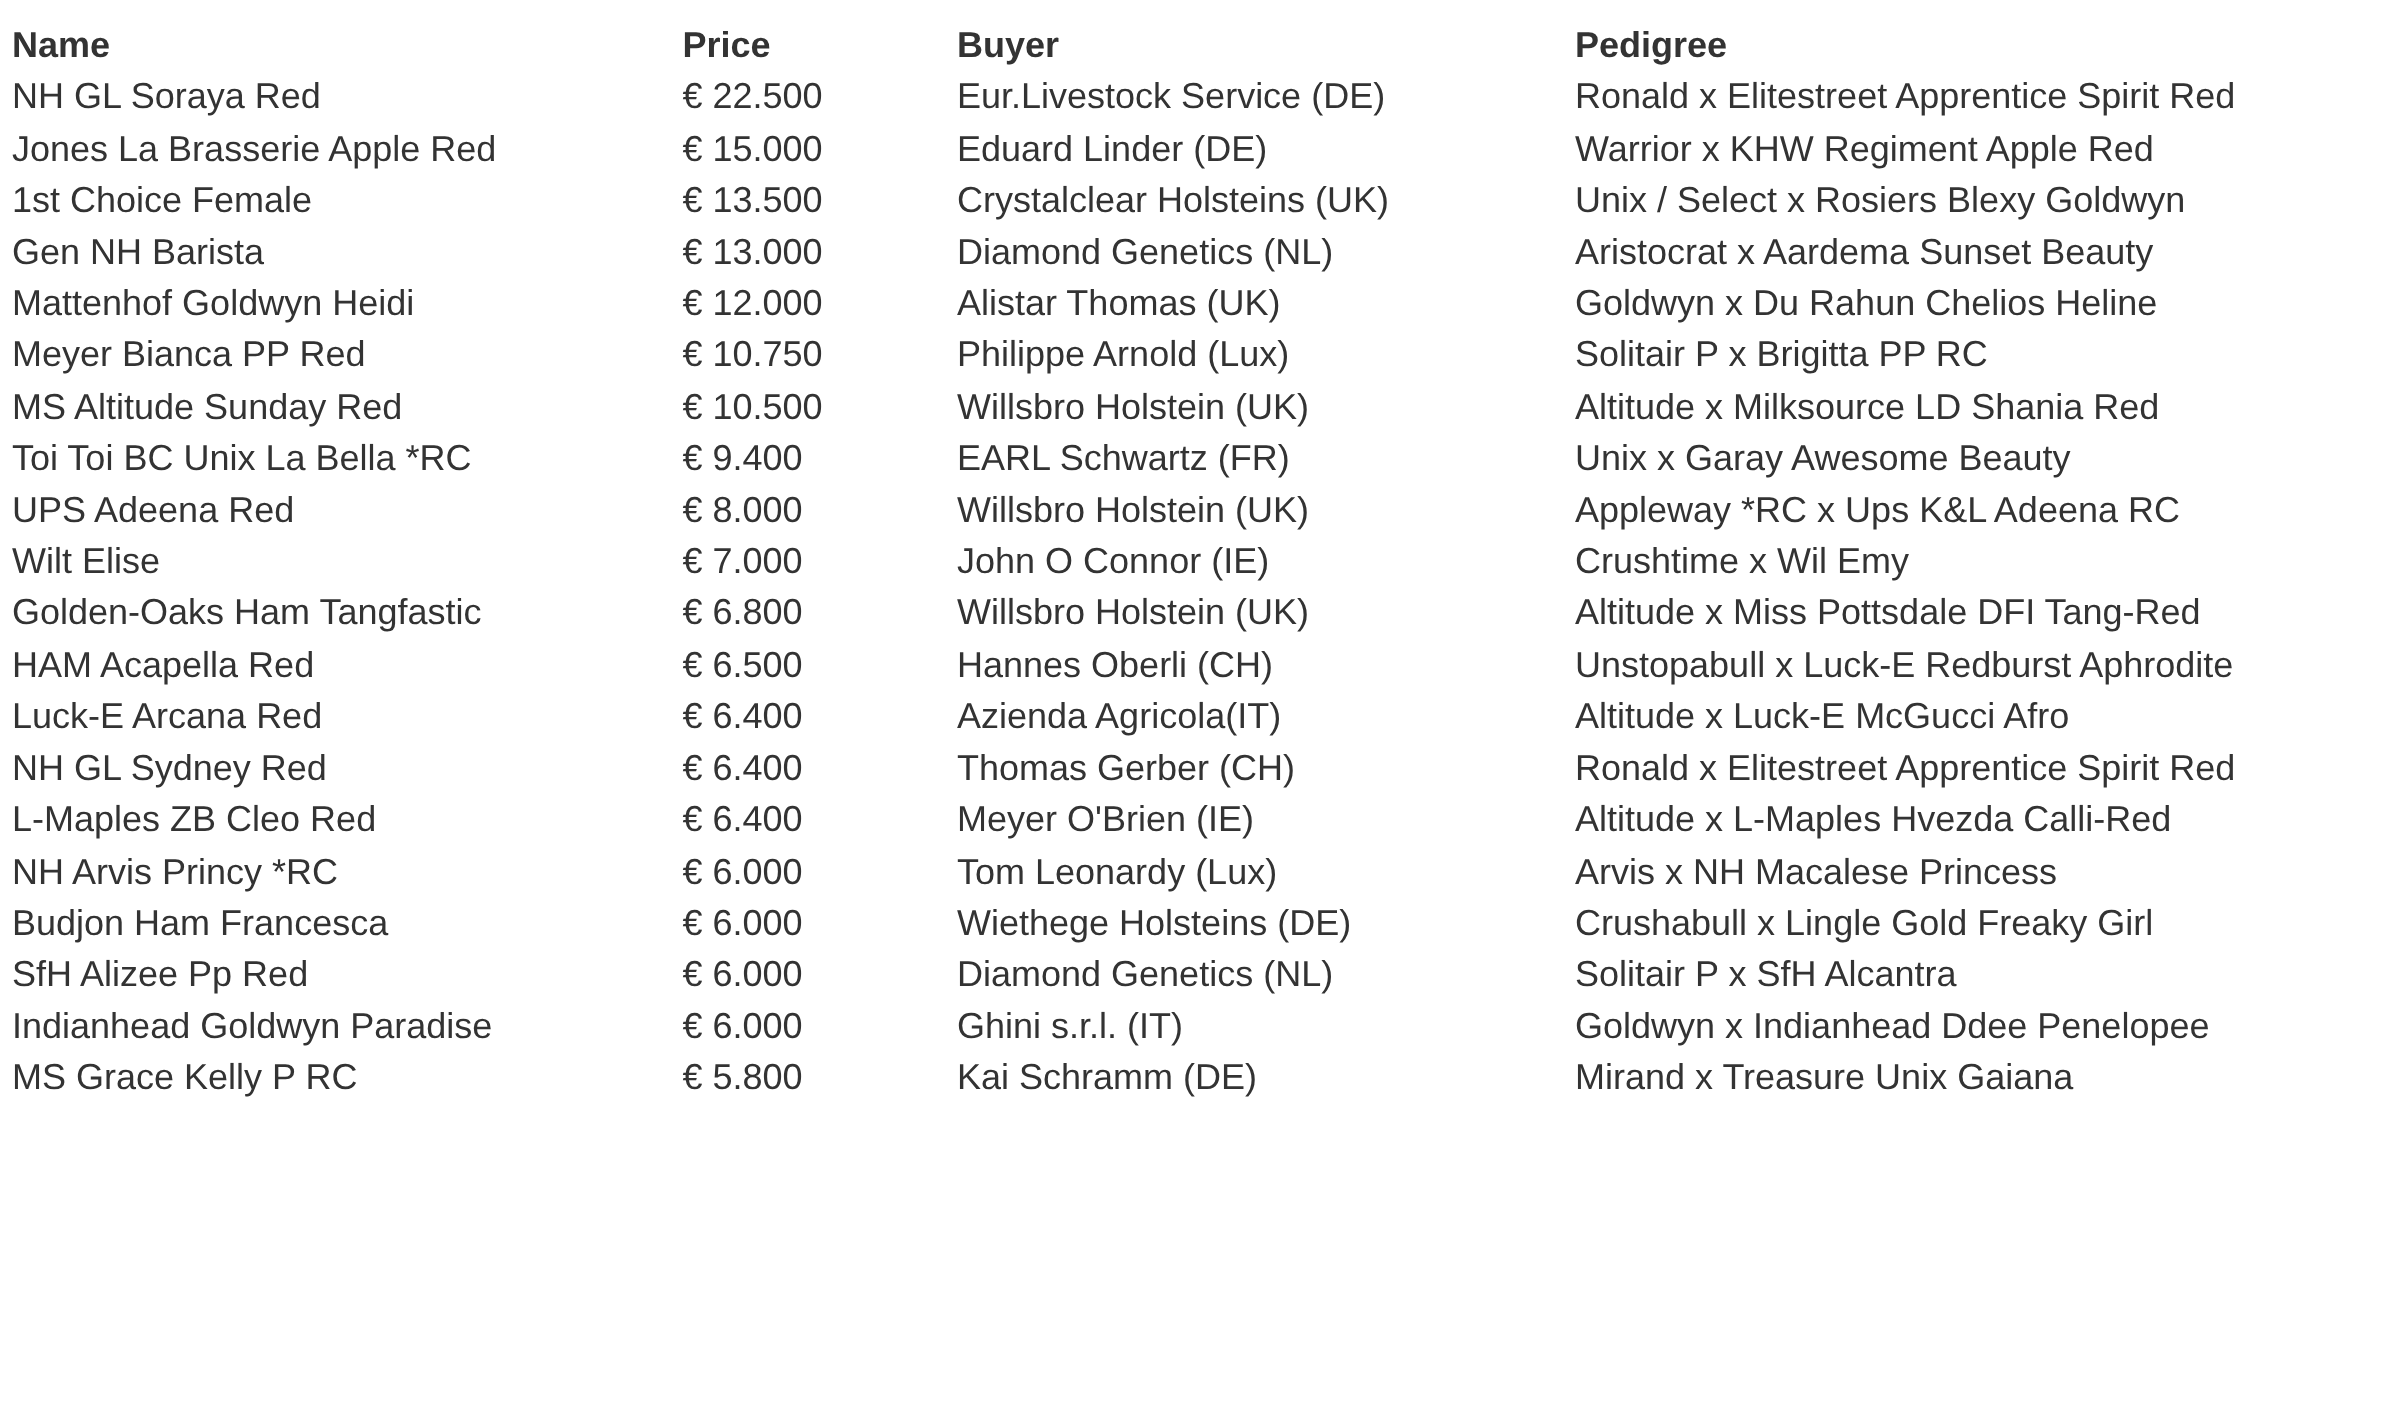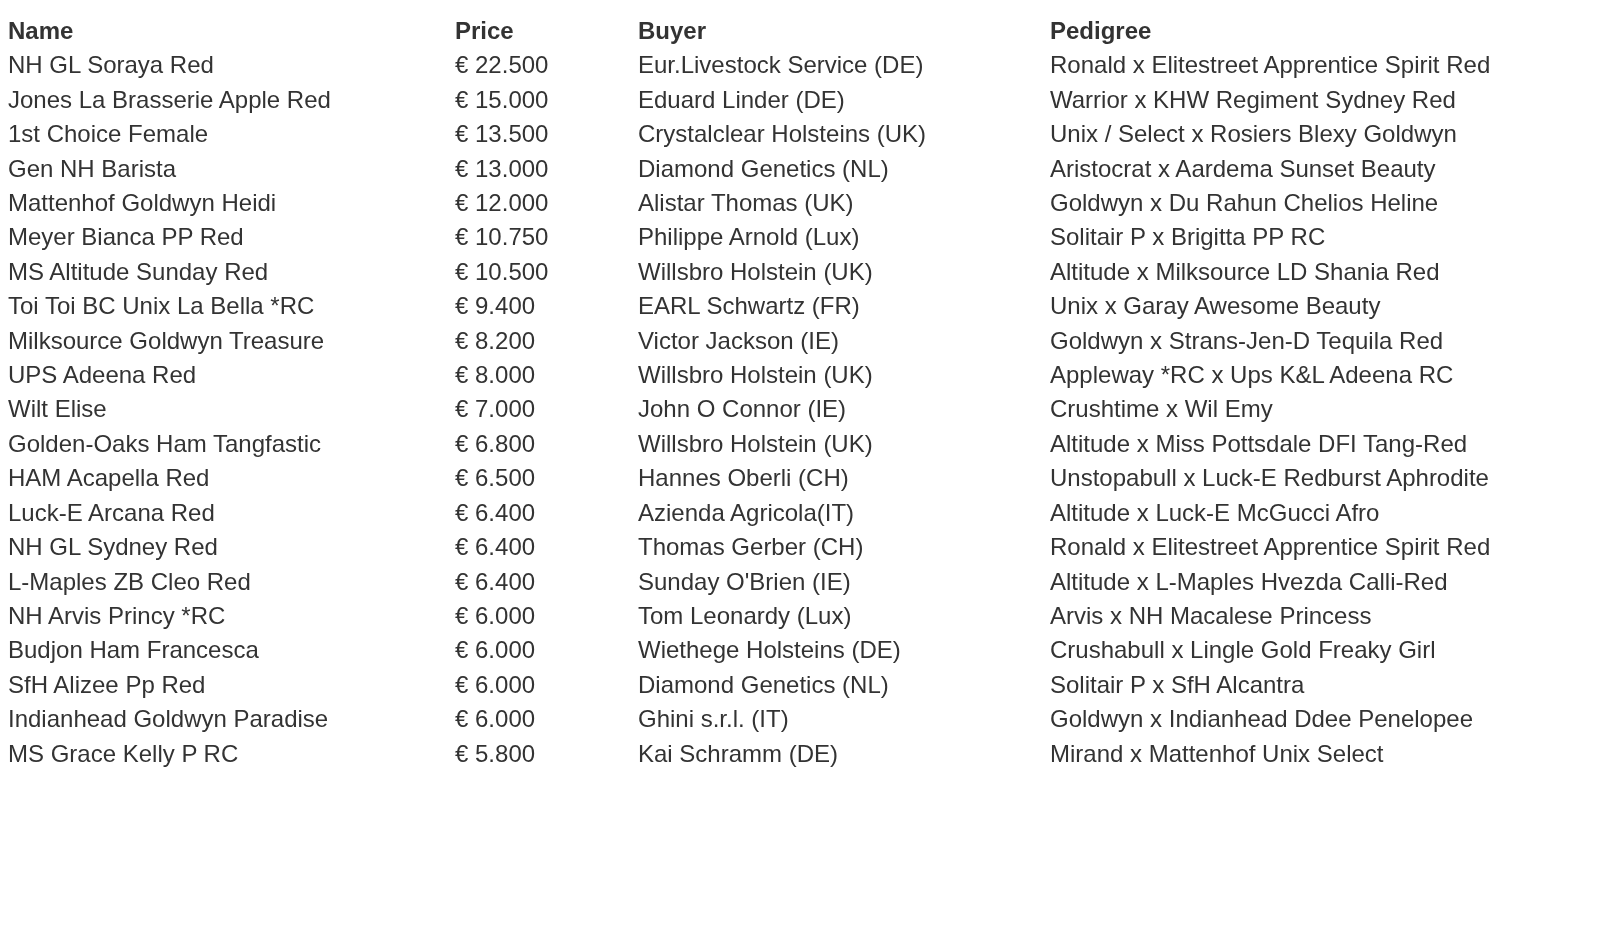--- a/index.html
+++ b/index.html
@@ -61,21 +61,21 @@
         <tr>
           <td>NH GL Soraya Red</td>
           <td>€ 22.500</td>
           <td>Eur.Livestock Service (DE)</td>
           <td>Ronald x Elitestreet Apprentice Spirit Red</td>
         </tr>
         <tr>
           <td>Jones La Brasserie Apple Red</td>
           <td>€ 15.000</td>
           <td>Eduard Linder (DE)</td>
-          <td>Warrior x KHW Regiment Sydney Red</td>
+          <td>Warrior x KHW Regiment Apple Red</td>
         </tr>
         <tr>
           <td>1st Choice Female</td>
           <td>€ 13.500</td>
           <td>Crystalclear Holsteins (UK)</td>
           <td>Unix / Select x Rosiers Blexy Goldwyn</td>
         </tr>
         <tr>
           <td>Gen NH Barista</td>
           <td>€ 13.000</td>
@@ -98,26 +98,20 @@
           <td>MS Altitude Sunday Red</td>
           <td>€ 10.500</td>
           <td>Willsbro Holstein (UK)</td>
           <td>Altitude x Milksource LD Shania Red</td>
         </tr>
         <tr>
           <td>Toi Toi BC Unix La Bella *RC</td>
           <td>€ 9.400</td>
           <td>EARL Schwartz (FR)</td>
           <td>Unix x Garay Awesome Beauty</td>
-        </tr>
-        <tr>
-          <td>Milksource Goldwyn Treasure</td>
-          <td>€ 8.200</td>
-          <td>Victor Jackson (IE)</td>
-          <td>Goldwyn x Strans-Jen-D Tequila Red</td>
         </tr>
         <tr>
           <td>UPS Adeena Red</td>
           <td>€ 8.000</td>
           <td>Willsbro Holstein (UK)</td>
           <td>Appleway *RC x Ups K&amp;L Adeena RC</td>
         </tr>
         <tr>
           <td>Wilt Elise</td>
           <td>€ 7.000</td>
@@ -144,21 +138,21 @@
         </tr>
         <tr>
           <td>NH GL Sydney Red</td>
           <td>€ 6.400</td>
           <td>Thomas Gerber (CH)</td>
           <td>Ronald x Elitestreet Apprentice Spirit Red</td>
         </tr>
         <tr>
           <td>L-Maples ZB Cleo Red</td>
           <td>€ 6.400</td>
-          <td>Sunday O'Brien (IE)</td>
+          <td>Meyer O'Brien (IE)</td>
           <td>Altitude x L-Maples Hvezda Calli-Red</td>
         </tr>
         <tr>
           <td>NH Arvis Princy *RC</td>
           <td>€ 6.000</td>
           <td>Tom Leonardy (Lux)</td>
           <td>Arvis x NH Macalese Princess</td>
         </tr>
         <tr>
           <td>Budjon Ham Francesca</td>
@@ -175,17 +169,17 @@
         <tr>
           <td>Indianhead Goldwyn Paradise</td>
           <td>€ 6.000</td>
           <td>Ghini s.r.l. (IT)</td>
           <td>Goldwyn x Indianhead Ddee Penelopee</td>
         </tr>
         <tr>
           <td>MS Grace Kelly P RC</td>
           <td>€ 5.800</td>
           <td>Kai Schramm (DE)</td>
-          <td>Mirand x Mattenhof Unix Select</td>
+          <td>Mirand x Treasure Unix Gaiana</td>
         </tr>
       </tbody>
   </table>
 </div>
 
 </body></html>

